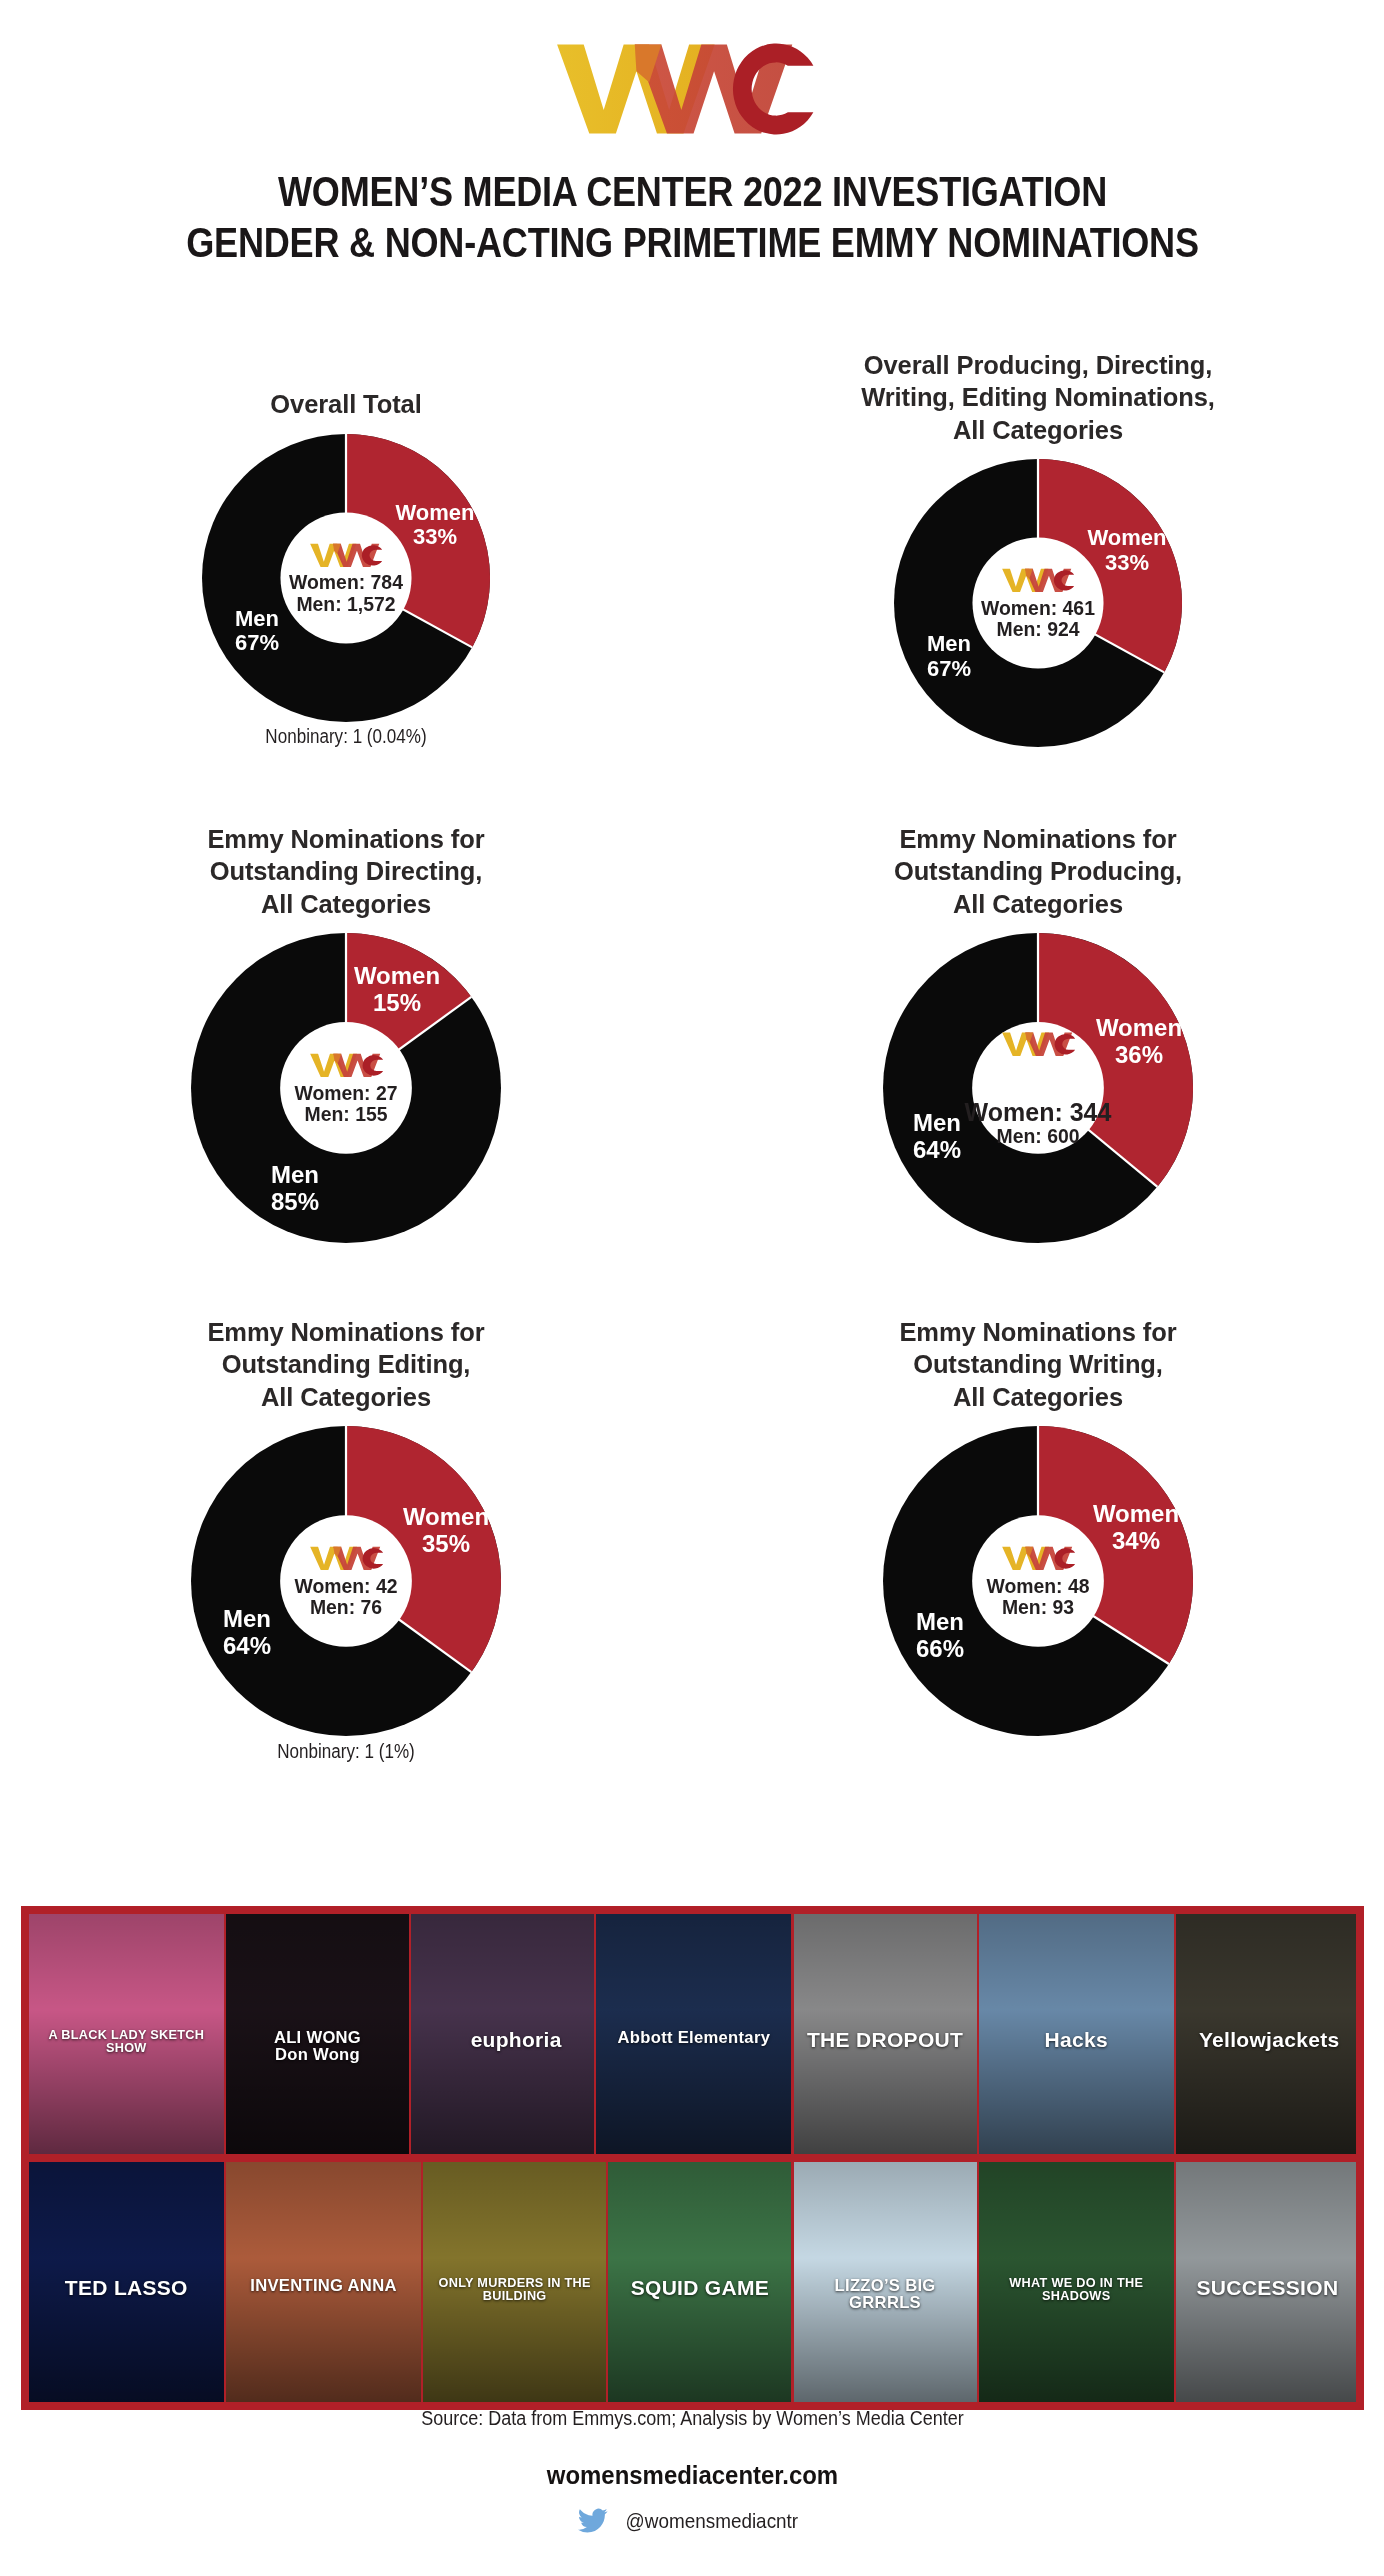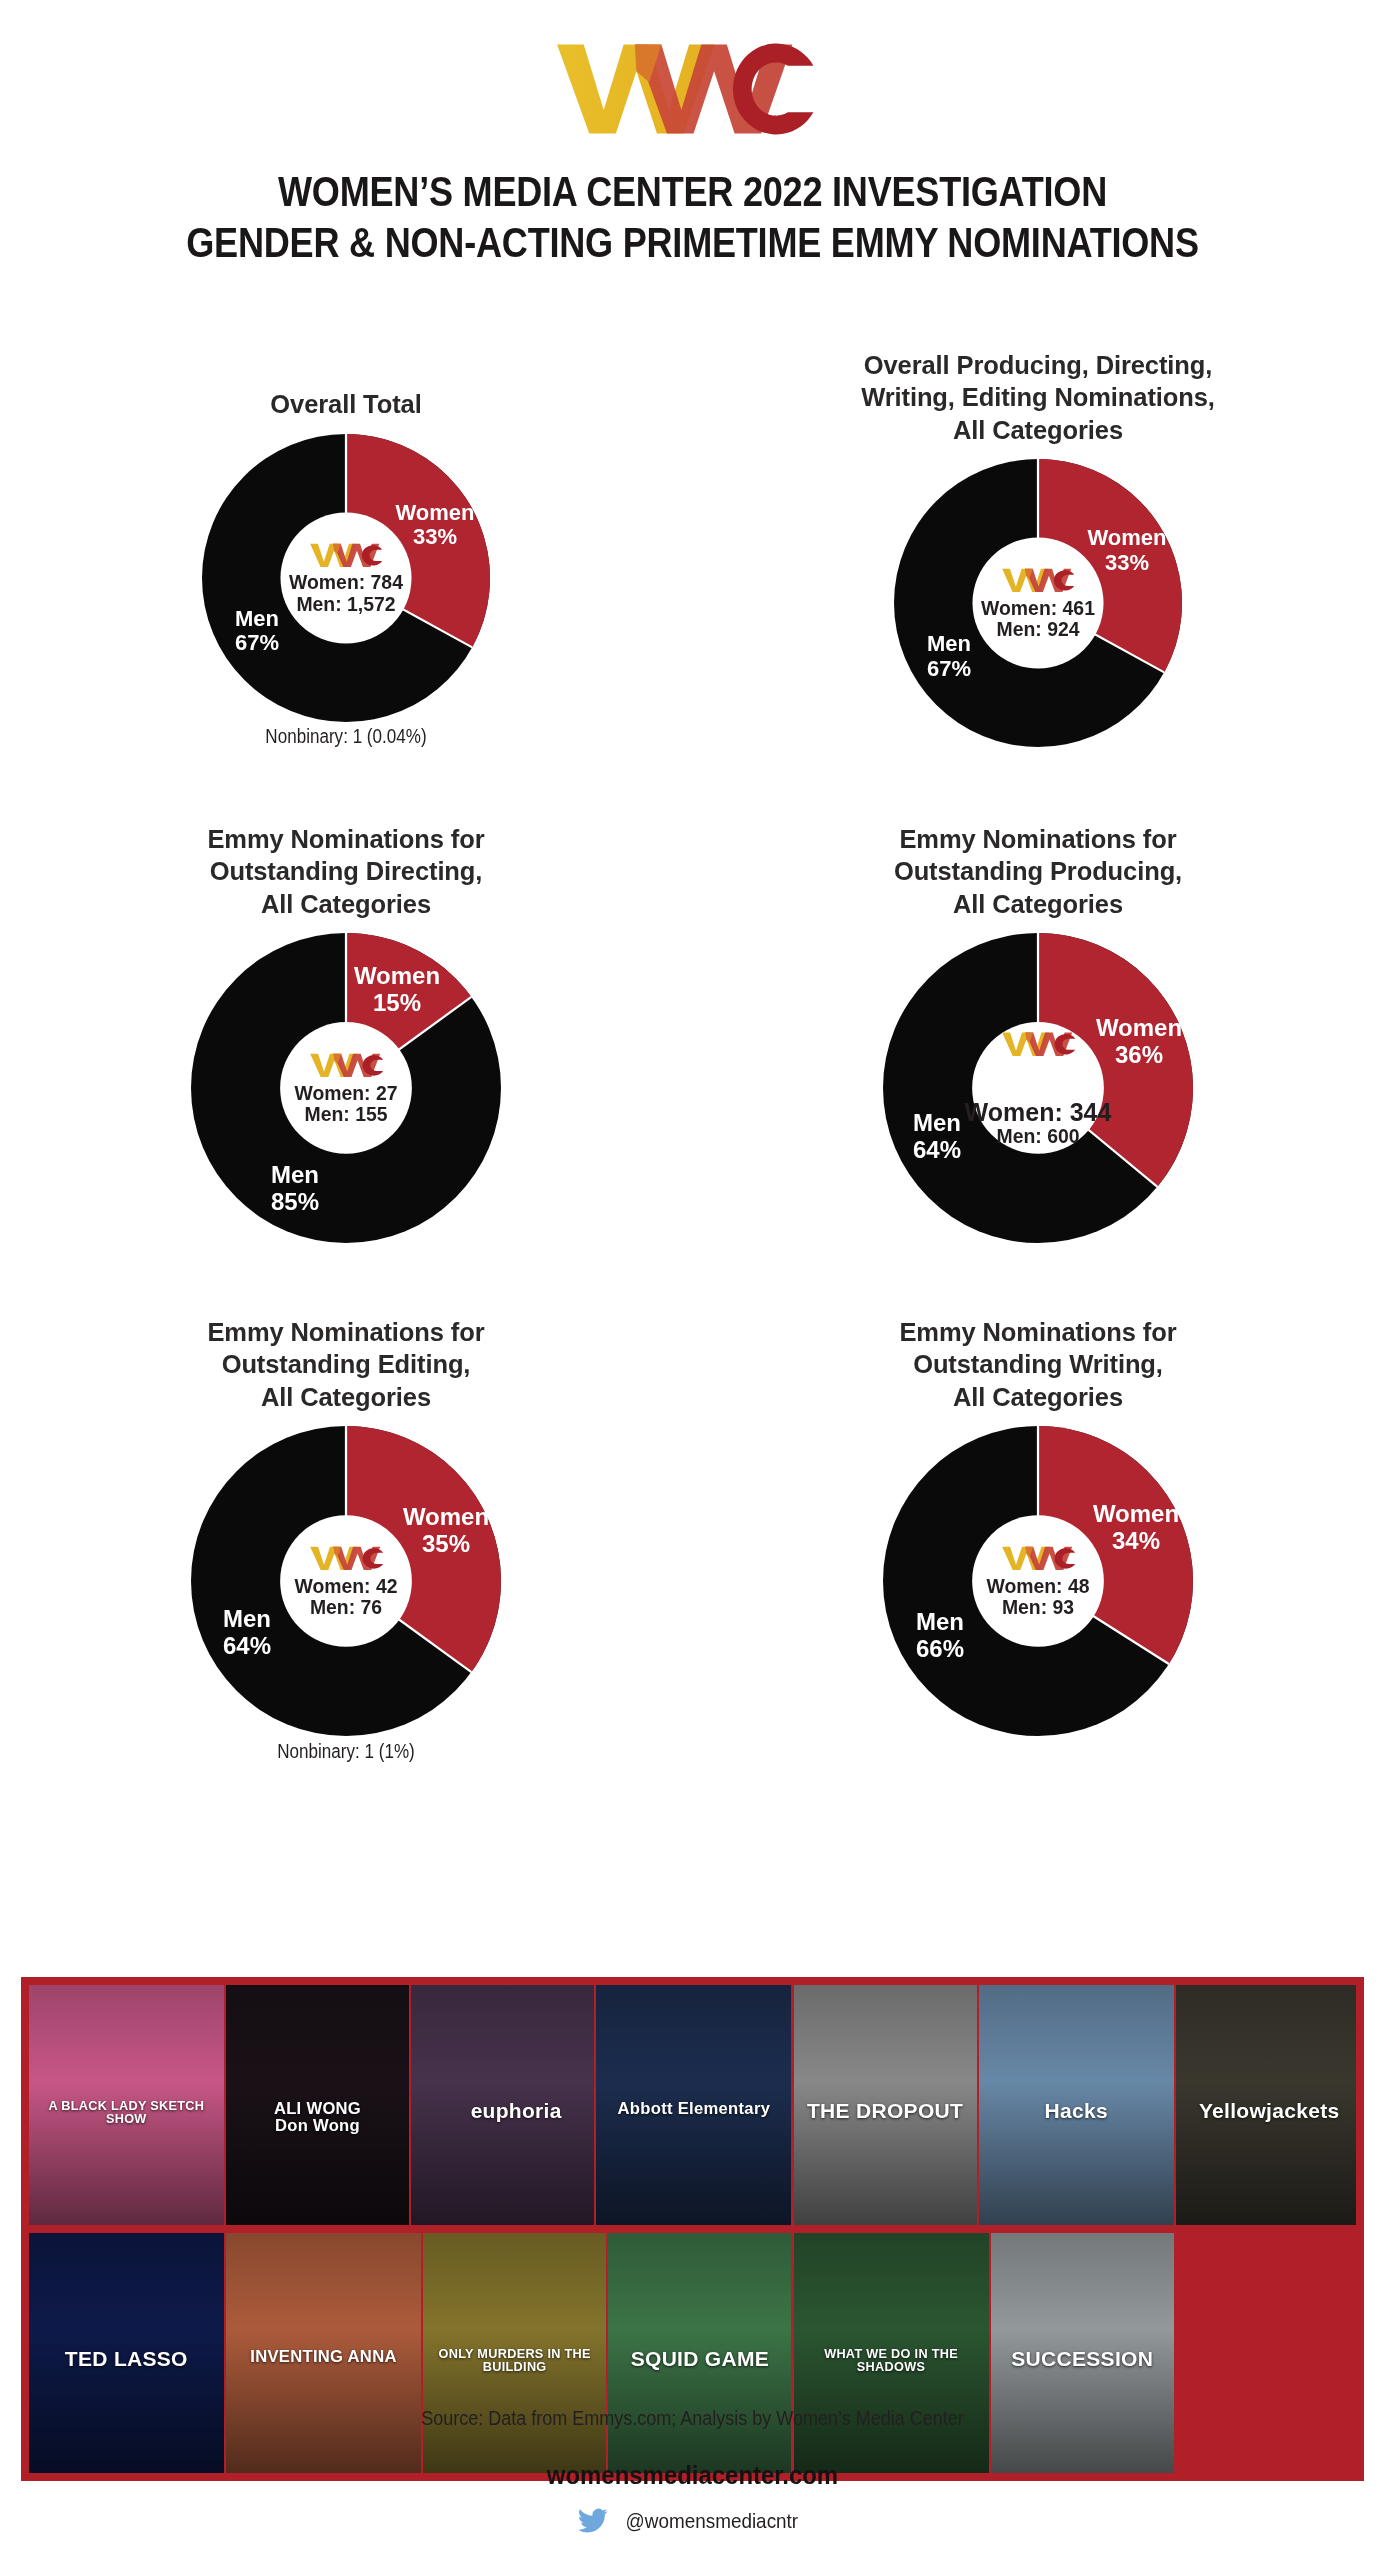--- a/index.html
+++ b/index.html
@@ -80,21 +80,21 @@
     text-align:center;
     font-size:19.4px;
     font-weight:normal;
     color:#231f20;
     margin-top:3.3px;
     transform:scaleX(0.88);
   }
 
   
   .poster-band{
-    position:absolute;left:21px;top:1977px;
+    position:absolute;left:21px;top:1906px;
     width:1343px;height:504px;
     background:#b12028;
     padding:7.8px;
     box-sizing:border-box;
   }
   .poster-row{
     display:flex;width:1327px;height:240px;gap:2.2px;
     overflow:hidden;
   }
   .poster-row:first-child{margin-bottom:7.8px;}
@@ -404,20 +404,26 @@
           <div class="cap" style="font-size: 12.7px; top: 48%; padding: 0px 5.5px;">
             <div>ONLY MURDERS IN THE BUILDING</div>
           </div>
         </div>
         <div class="poster" style="width: 183px; background: rgb(63, 122, 74);">
           <div style="position: absolute; inset: 0px; background: linear-gradient(rgba(0, 0, 0, 0.25) 0%, rgba(0, 0, 0, 0.05) 40%, rgba(0, 0, 0, 0.55) 100%);"></div>
           <div class="cap" style="font-size: 21px; top: 48%; padding: 0px 5.5px;">
             <div>SQUID GAME</div>
           </div>
         </div>
+        <div class="poster" style="width: 183px; background: rgb(207, 227, 239);">
+          <div style="position: absolute; inset: 0px; background: linear-gradient(rgba(0, 0, 0, 0.25) 0%, rgba(0, 0, 0, 0.05) 40%, rgba(0, 0, 0, 0.55) 100%);"></div>
+          <div class="cap" style="font-size: 16.6px; top: 48%; padding: 0px 5.5px;">
+            <div>LIZZO’S BIG GRRRLS</div>
+          </div>
+        </div>
         <div class="poster" style="width: 195px; background: rgb(45, 90, 51);">
           <div style="position: absolute; inset: 0px; background: linear-gradient(rgba(0, 0, 0, 0.25) 0%, rgba(0, 0, 0, 0.05) 40%, rgba(0, 0, 0, 0.55) 100%);"></div>
           <div class="cap" style="font-size: 12.7px; top: 48%; padding: 0px 5.5px;">
             <div>WHAT WE DO IN THE SHADOWS</div>
           </div>
         </div>
         <div class="poster" style="width: 183px; background: rgb(154, 160, 163);">
           <div style="position: absolute; inset: 0px; background: linear-gradient(rgba(0, 0, 0, 0.25) 0%, rgba(0, 0, 0, 0.05) 40%, rgba(0, 0, 0, 0.55) 100%);"></div>
           <div class="cap" style="font-size: 21px; top: 48%; padding: 0px 5.5px;">
             <div>SUCCESSION</div>

